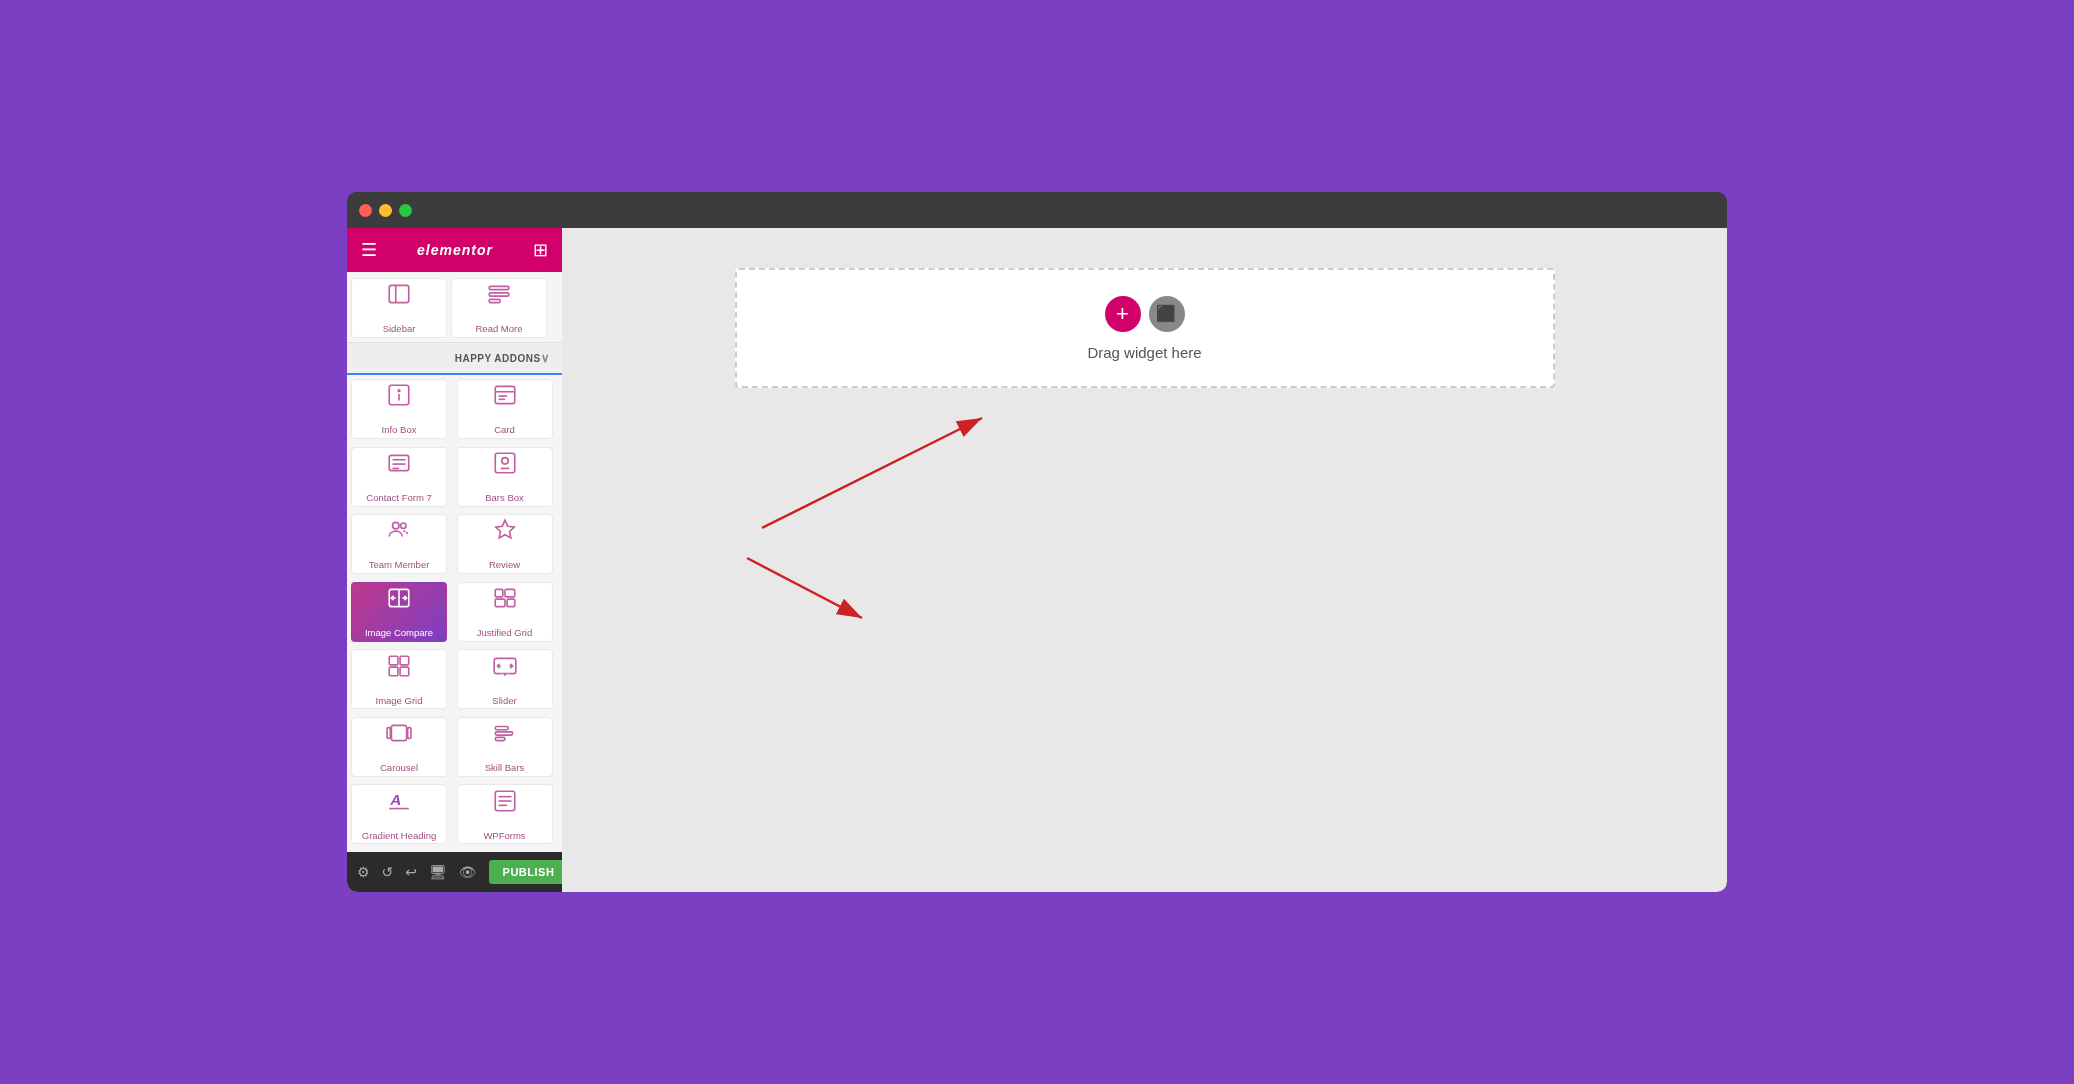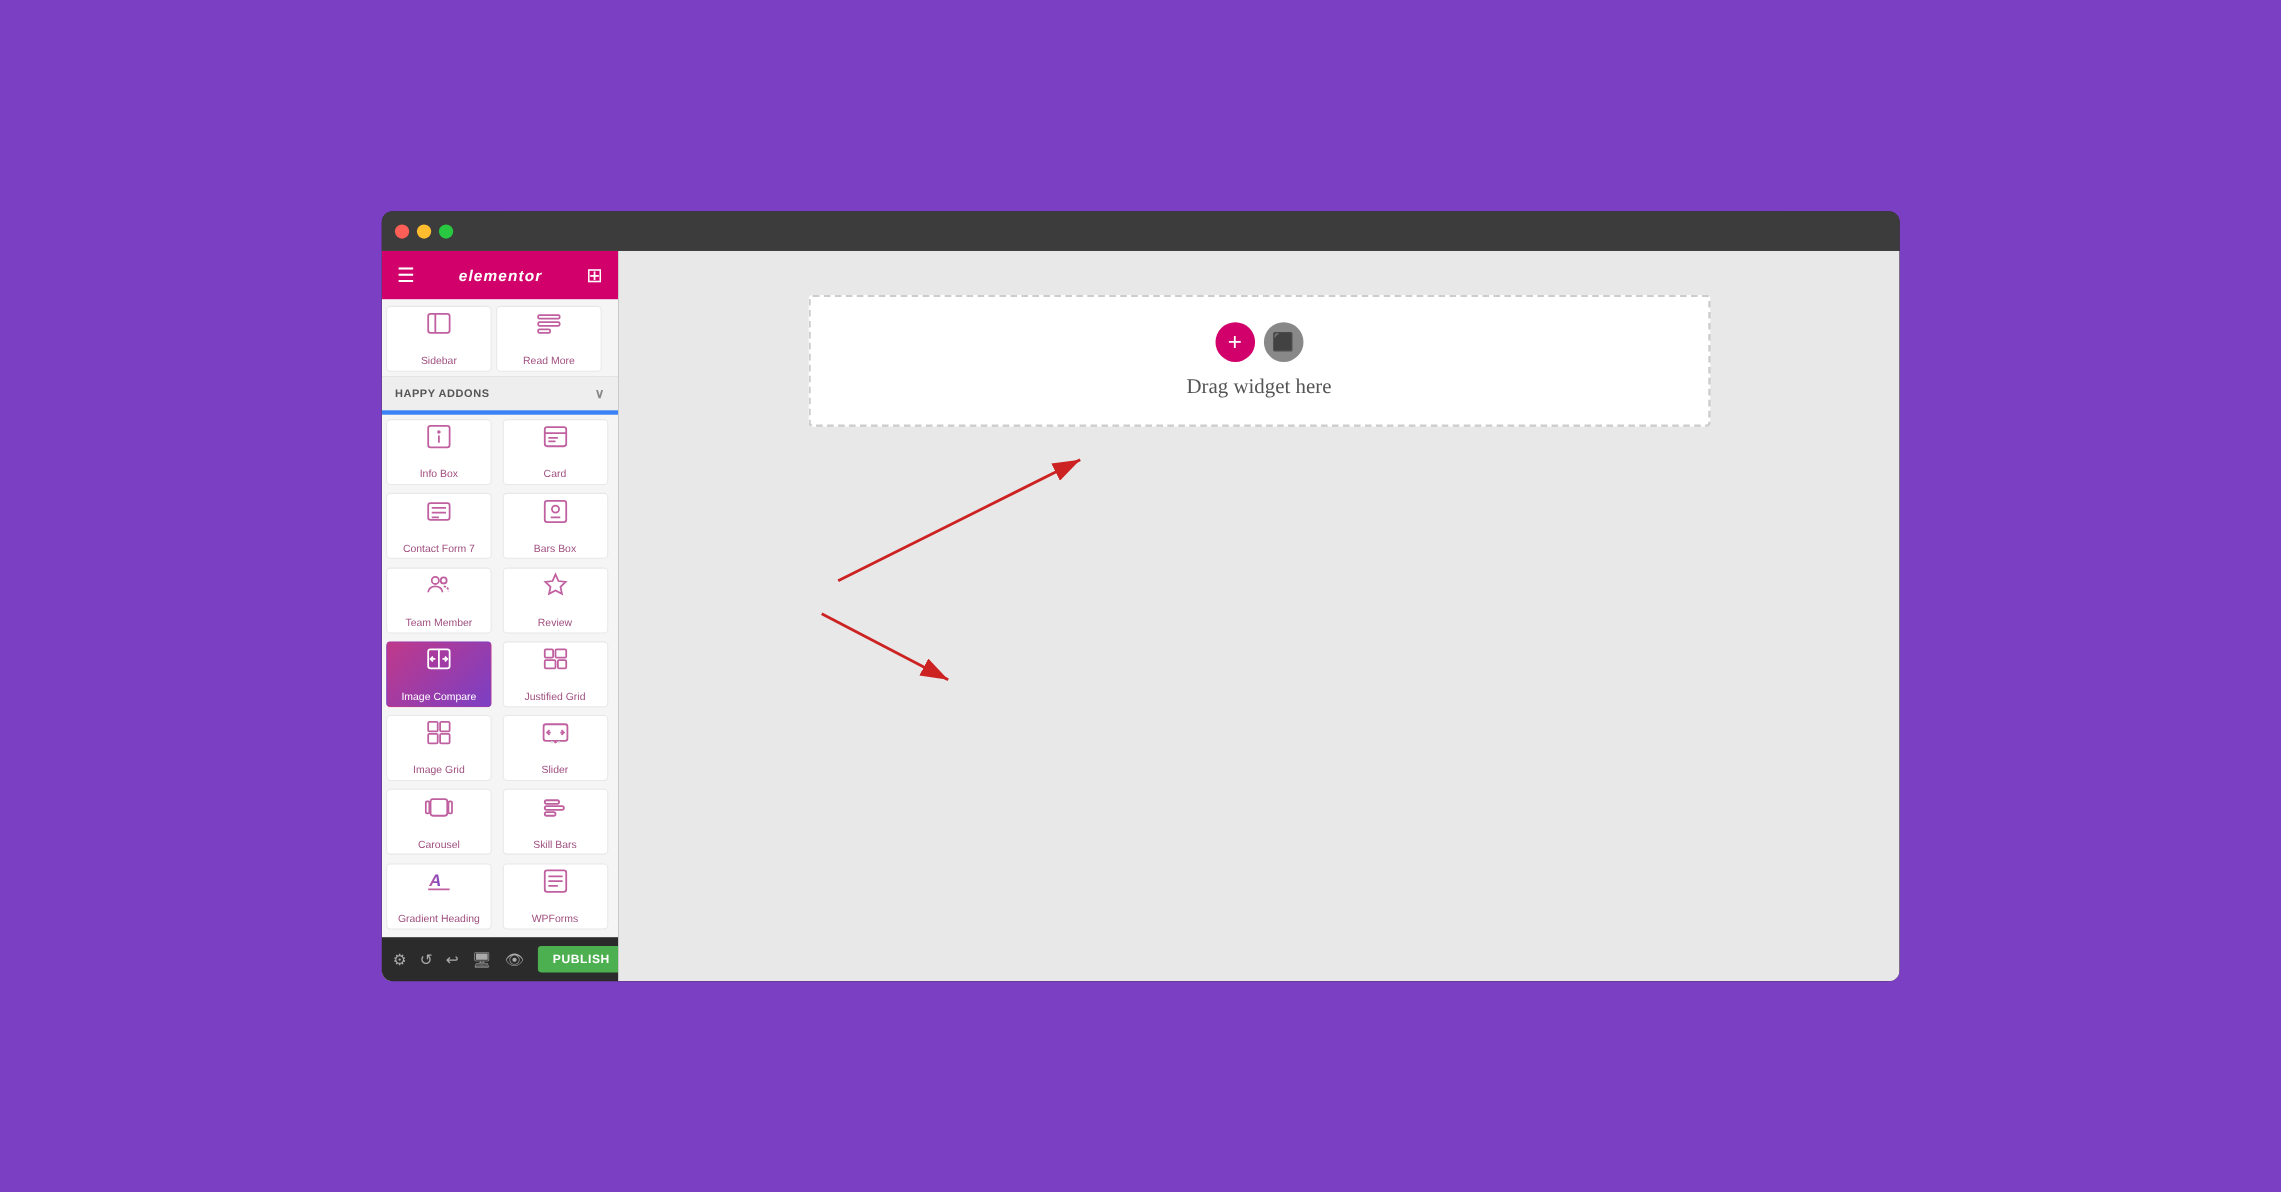--- a/index.html
+++ b/index.html
@@ -117,28 +117,28 @@
       font-size: 9.5px;
       color: #a05080;
       text-align: center;
       line-height: 1.2;
     }
 
     
     .section-header {
       display: flex;
       align-items: center;
-      justify-content: space-between;
+      justify-content: flex-end;
       padding: 8px 12px;
       font-size: 10px;
       font-weight: bold;
       color: #555;
       letter-spacing: 0.5px;
       background: #eeeeee;
-      border-bottom: 4px solid #3b82f6;
+      border-bottom: 2px solid #3b82f6;
       flex-shrink: 0;
     }
     .section-header-arrow {
       color: #888;
       font-size: 12px;
     }
 
     
     .widget-grid {
       display: grid;
@@ -235,23 +235,22 @@
       background: #888;
       border: none;
       color: white;
       font-size: 16px;
       cursor: pointer;
       display: flex;
       align-items: center;
       justify-content: center;
     }
     .drag-widget-label {
-      font-size: 19px;
+      font-size: 15px;
       color: #555;
-      font-family: Liberation Serif, serif;
     }
 
     
     .arrow-overlay {
       position: absolute;
       top: 0;
       left: 0;
       width: 100%;
       height: 100%;
       pointer-events: none;

